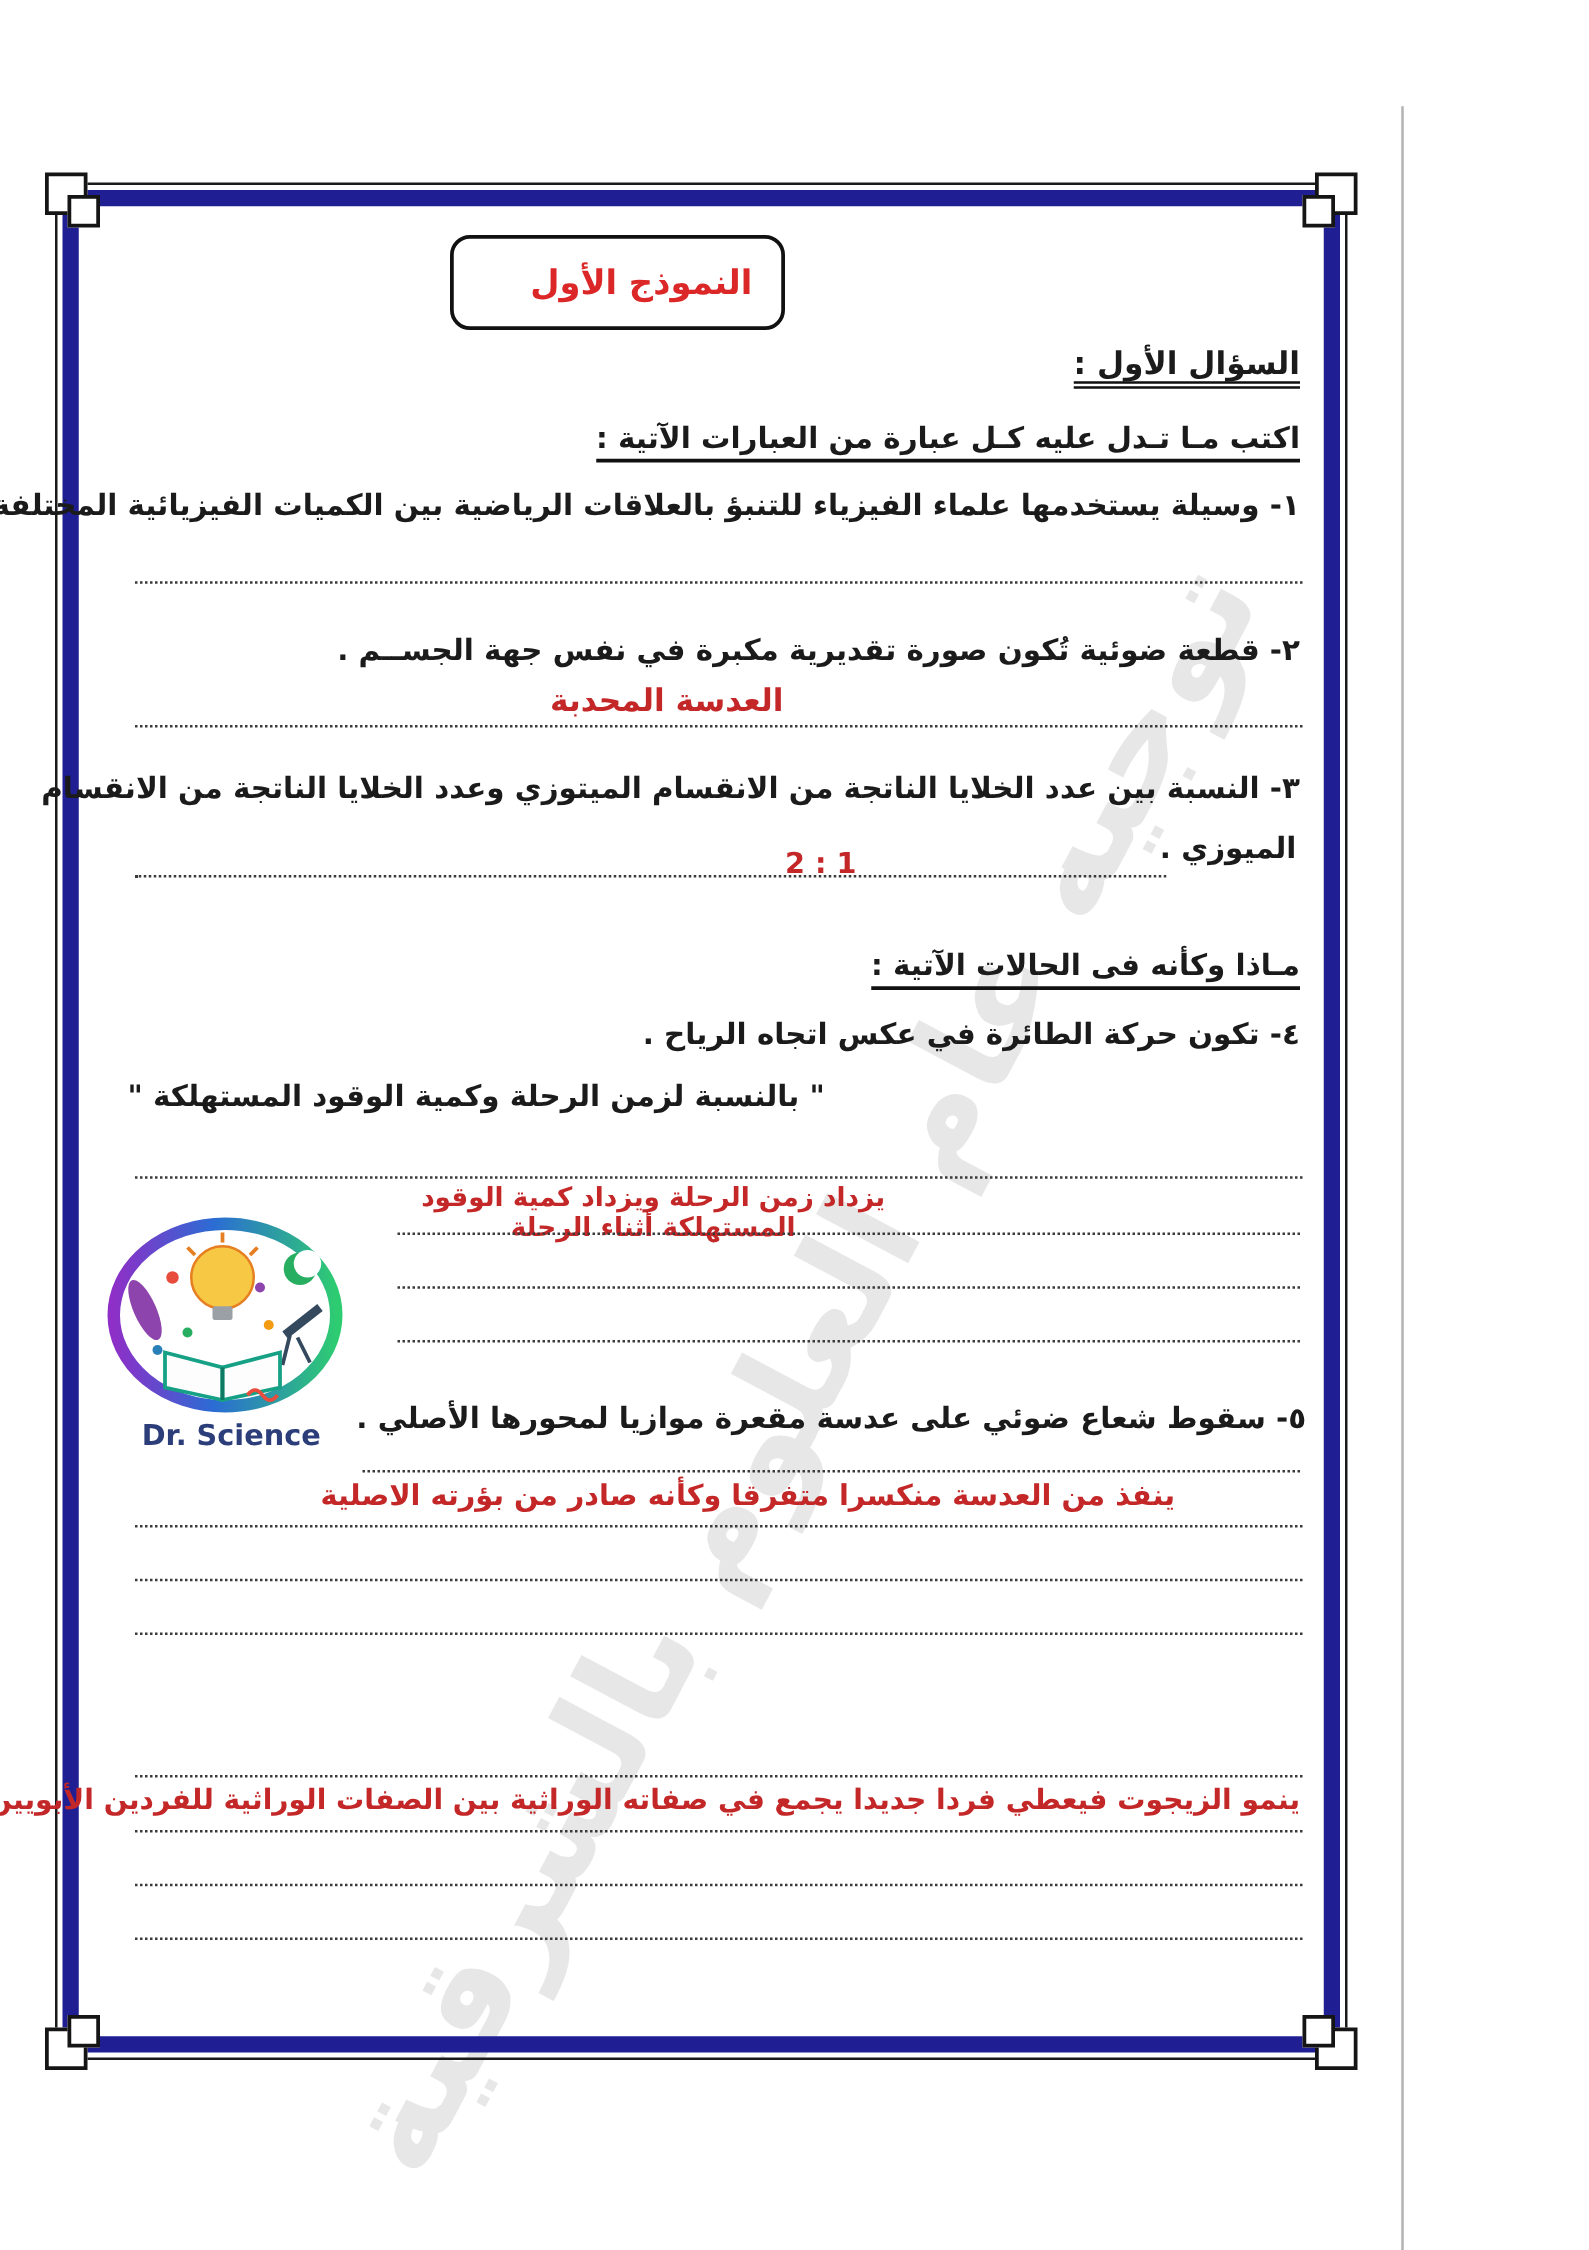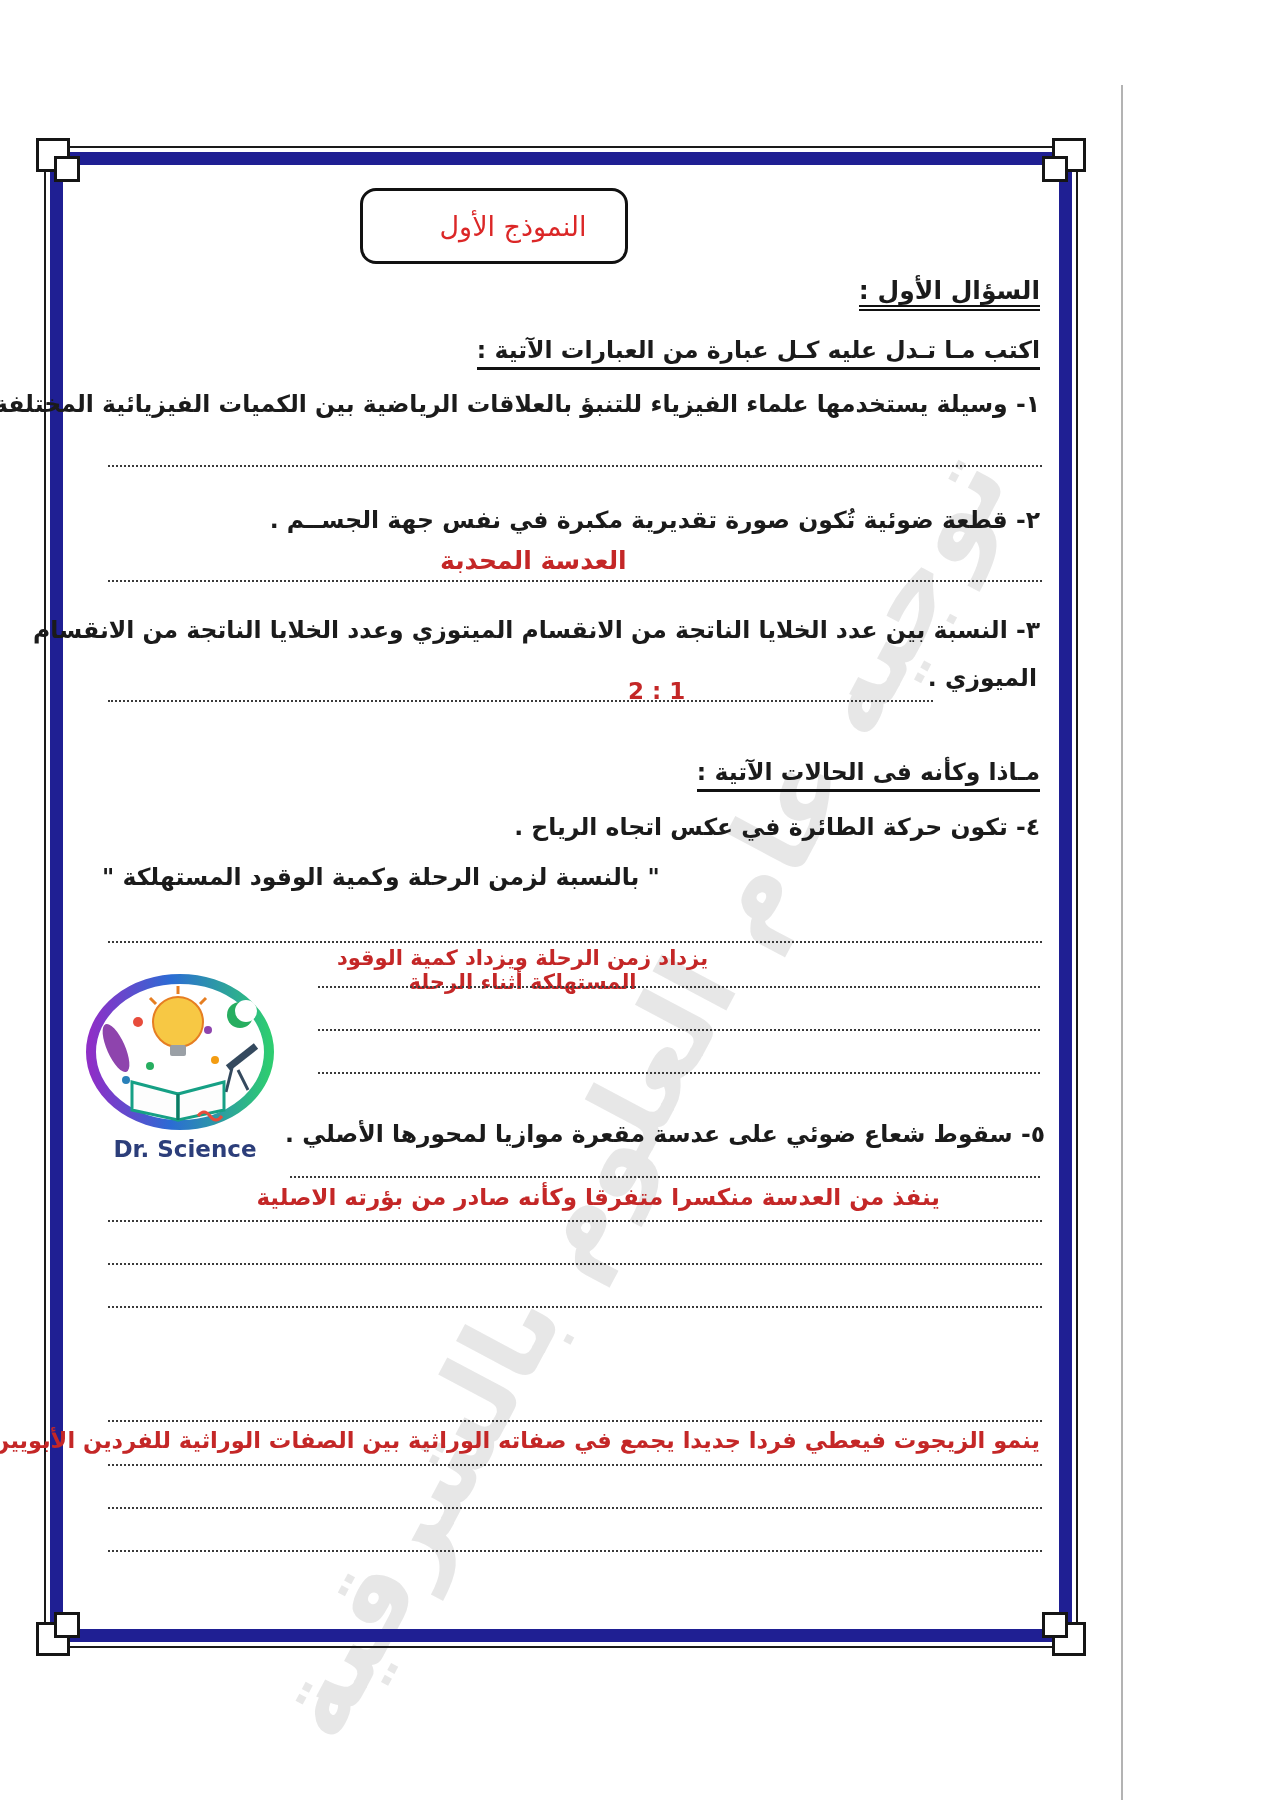--- a/index.html
+++ b/index.html
@@ -15,21 +15,21 @@
   .corner-sq{position:absolute;background:#fff;border:3px solid #151515;box-sizing:border-box;}
   .page-edge{position:absolute;left:1121px;top:85px;width:2px;height:1715px;background:#b3b3b3;}
   
   .watermark{position:absolute;right:351px;top:430px;transform:rotate(-62deg);
     transform-origin:top right;font-size:110px;font-weight:bold;color:#8a8a8a;
     opacity:.20;white-space:nowrap;direction:rtl;letter-spacing:2px;pointer-events:none;}
   
   .title-box{position:absolute;left:360px;top:188px;width:262px;height:70px;
     border:3px solid #111;border-radius:16px;background:#fff;display:flex;
     align-items:center;justify-content:center;}
-  .title-box span{color:#db2727;font-size:27px;font-weight:normal;margin-left:38px;}
+  .title-box span{color:#db2727;font-size:27px;font-weight:bold;margin-left:38px;}
   
   .tx{position:absolute;direction:rtl;font-weight:bold;color:#1b1b1b;white-space:nowrap;}
   .hdr-double{border-bottom:6px double #111;padding-bottom:0;}
   .hdr-single{border-bottom:3px solid #111;padding-bottom:3px;}
   .red{color:#c42727;}
   .wrap{white-space:normal;}
   
   .dl{position:absolute;height:0;border-bottom:2.5px dotted #3a3a3a;}
   
   .logo{position:absolute;left:80px;top:970px;width:220px;height:250px;}

